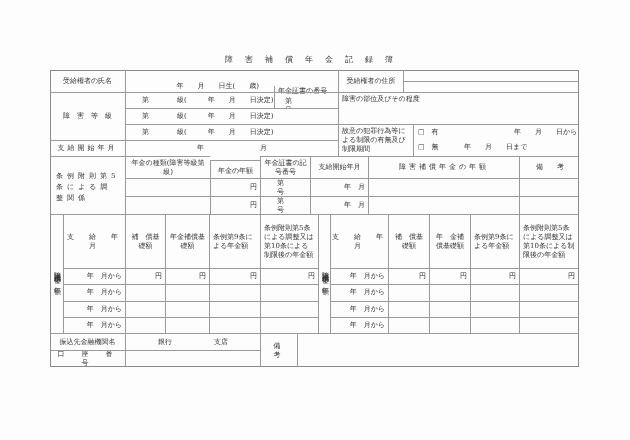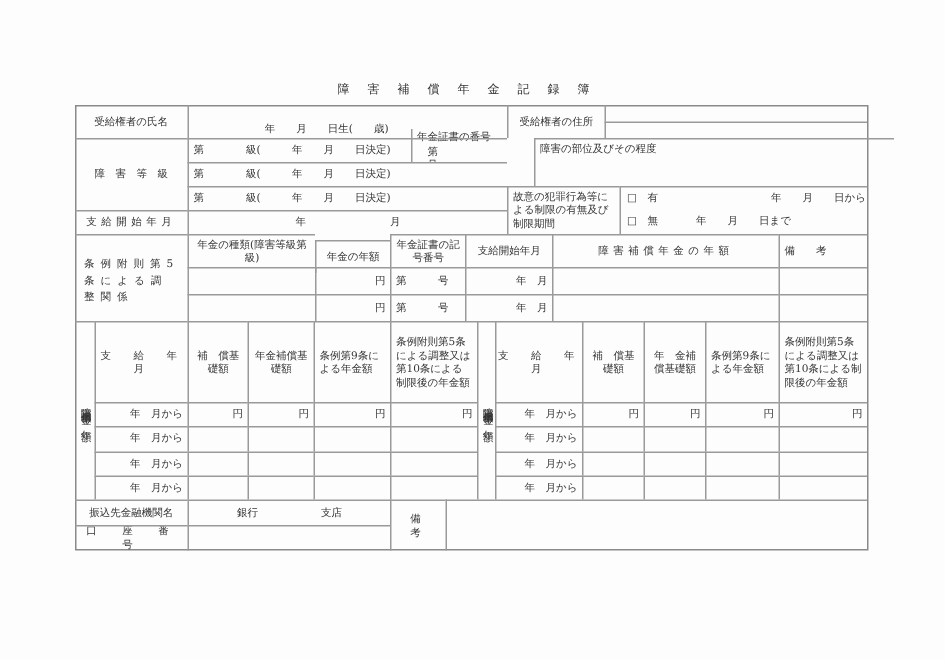--- a/index.html
+++ b/index.html
@@ -1,20 +1,20 @@
 <!DOCTYPE html>
 <html><head>
 <meta charset="utf-8">
 <style>
   html,body{margin:0;padding:0;background:#fdfdfd;}
   body{width:630px;height:440px;position:relative;overflow:hidden;font-family:"DejaVu Serif","Liberation Serif",serif;color:#333;}
   .title{position:absolute;left:0;top:54px;width:630px;text-align:center;font-size:8px;letter-spacing:12px;}
   .b{position:absolute;box-sizing:border-box;border-left:1px solid #9a9a9a;border-top:1px solid #9a9a9a;font-size:7px;line-height:9px;overflow:hidden;}
   .c{display:flex;align-items:center;justify-content:center;text-align:center;}
-  .l{display:flex;align-items:center;padding-left:3px;}
+  .l{display:flex;align-items:center;padding-left:16px;}
   .r{display:flex;align-items:center;justify-content:flex-end;padding-right:3px;}
   .sp{letter-spacing:6px;}
   .wrap{white-space:normal;word-break:break-all;}
   .vt{writing-mode:vertical-rl;letter-spacing:1px;display:flex;align-items:center;justify-content:center;}
   .frame{position:absolute;left:50px;top:70px;width:529px;height:297px;border:1px solid #8a8a8a;box-sizing:border-box;}
 </style>
 </head>
 <body>
 
 <div class="title">障害補償年金記録簿</div>
@@ -30,21 +30,21 @@
   <div style="position:absolute;left:10px;top:11px;">第　　　　　　　　号</div>
 </div>
 <div class="b c" style="left:338px;top:70px;width:65px;height:22px;border-top:none;">受給権者の住所</div>
 <div class="b" style="left:403px;top:70px;width:175px;height:11px;border-top:none;"></div>
 <div class="b" style="left:403px;top:81px;width:175px;height:11px;"></div>
 
 <div class="b c" style="left:50px;top:92px;width:75px;height:48px;border-left:none;">障　害　等　級</div>
 <div class="b l" style="left:125px;top:92px;width:213px;height:16px;">第　　　　級(　　　年　　月　　日決定)</div>
 <div class="b l" style="left:125px;top:108px;width:213px;height:16px;">第　　　　級(　　　年　　月　　日決定)</div>
 <div class="b l" style="left:125px;top:124px;width:213px;height:16px;">第　　　　級(　　　年　　月　　日決定)</div>
-<div class="b" style="left:356px;top:92px;width:240px;height:32px;">
+<div class="b" style="left:338px;top:92px;width:240px;height:32px;">
   <span style="position:absolute;left:3px;top:2px;">障害の部位及びその程度</span>
 </div>
 <div class="b wrap" style="left:338px;top:124px;width:75px;height:32px;padding:2px 3px;">故意の犯罪行為等による制限の有無及び制限期間</div>
 <div class="b" style="left:413px;top:124px;width:165px;height:32px;">
   <span style="position:absolute;left:4px;top:3px;">□　有</span>
   <span style="position:absolute;left:60px;top:3px;margin-left:40px;">年　　月　　日から</span>
   <span style="position:absolute;left:4px;top:18px;">□　無</span>
   <span style="position:absolute;left:50px;top:18px;">年　　月　　日まで</span>
 </div>
 

